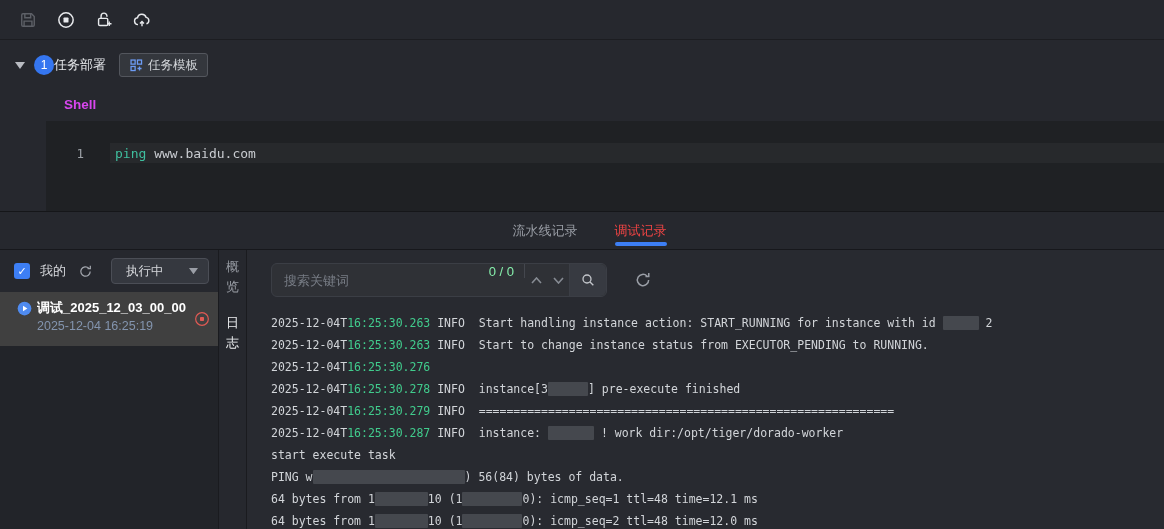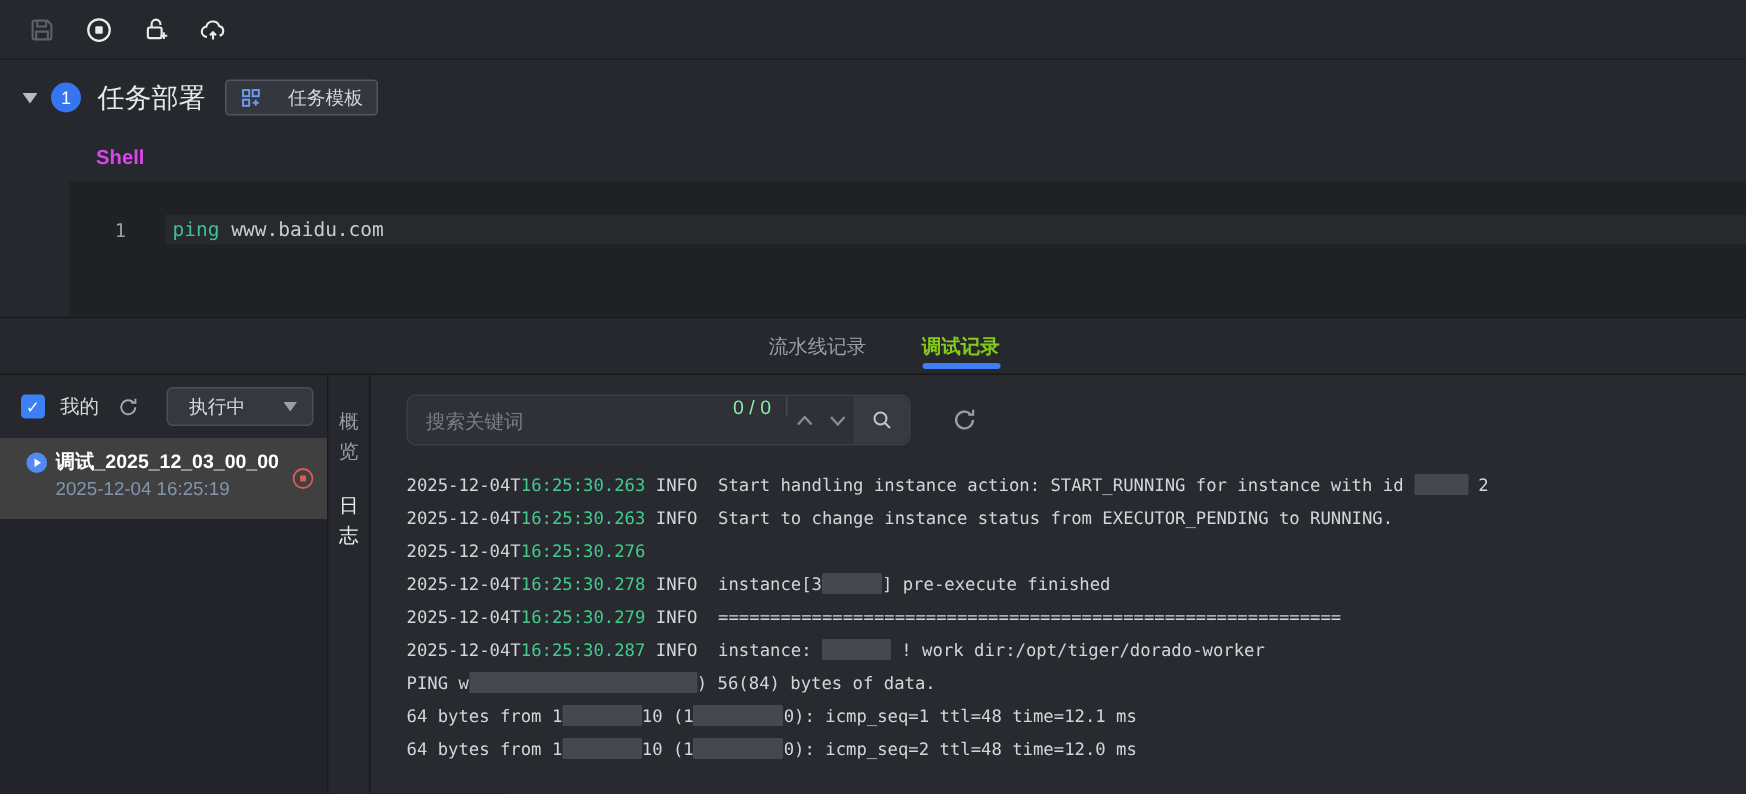--- a/index.html
+++ b/index.html
@@ -20,23 +20,23 @@
   .tb-icon.disabled { color:#5d6067; }
 
   
   .stage { height:81px; position:relative; background:#26282e; }
   .stage-header { position:absolute; top:13px; left:15px; display:flex; align-items:center; }
   .caret-down { width:10px; height:7px; color:#b9bcc2; }
   .stage-badge {
     width:20px; height:20px; border-radius:50%; background:#3576f0; color:#fff;
     font-size:12px; display:flex; align-items:center; justify-content:center; margin-left:9px;
   }
-  .stage-title { margin-left:11px; color:#e6e8eb; font-size:18px; }
+  .stage-title { color:#e6e8eb; font-size:13px; }
   .template-tag {
-    margin-left:13px; height:24px; display:flex; align-items:center; gap:18px;
+    margin-left:13px; height:24px; display:flex; align-items:center; gap:5px;
     background:#34373d; border:1px solid #53565d; border-radius:3px; padding:0 9px;
     color:#d3d6da; font-size:12.5px; cursor:pointer;
   }
   .template-tag svg { width:14px; height:14px; color:#6d9cf5; }
   .shell-label { position:absolute; left:64px; top:57px; color:#d946ef; font-weight:bold; font-size:13.5px; }
 
   
   .editor-band { height:90px; position:relative; background:#26282e; }
   .editor-panel { position:absolute; left:46px; top:0; right:0; bottom:0; background:#1f2124; padding-top:22px; }
   .code-line { display:flex; height:20px; align-items:center; }
@@ -50,21 +50,21 @@
     white-space:pre; cursor:text;
   }
   .kw { color:#3fbf9f; }
 
   
   .records-tabbar {
     height:39px; background:#26282e; border-top:1px solid #151619; border-bottom:1px solid #17181c;
     display:flex; align-items:stretch; gap:37px; padding-left:15px;justify-content:center;
   }
   .rtab { display:flex; align-items:center; color:#9a9ea6; font-size:13px; position:relative; cursor:pointer; }
-  .rtab.active { color:#84cc16; font-weight:bold; }
+  .rtab.active { color:#ef4444; font-weight:normal; }
   .rtab.active::after {
     content:""; position:absolute; left:0; right:0; bottom:3px; height:4px;
     background:#3d7ff5; border-radius:2px;
   }
 
   
   .bottom { display:flex; height:279px; align-items:stretch; }
 
   
   .left-panel { width:219px; display:flex; flex-direction:column; background:#26282e; border-right:1px solid #1a1b1f; }
@@ -88,21 +88,21 @@
   .run-item-time { margin-top:2px; color:#8394ae; font-size:12.5px; }
   .run-stop { position:absolute; right:8px; top:19px; width:16px; height:16px; cursor:pointer; }
   .left-rest { flex:1; background:#222429; }
 
   
   .side-strip { width:28px; background:#26282e; border-right:1px solid #1a1b1f; position:relative; }
   .vtab {
     width:14px; margin:0 auto; line-height:20px; font-size:13px; color:#9a9ea6;
     word-break:break-all; text-align:center; cursor:pointer; position:relative;
   }
-  .vtab.overview { margin-top:21px; }
+  .vtab.overview { margin-top:7px; }
   .vtab.log { margin-top:16px; color:#eceef0; }
 
   
   .log-panel { flex:1; background:#282a30; overflow:hidden; }
   .search-row { display:flex; align-items:center; margin:13px 0 0 24px; }
   .search-group {
     width:336px; height:34px; background:#2f3136; border:1px solid #3b3e45; border-radius:6px;
     display:flex; 
   }
   .search-input {
@@ -279,18 +279,19 @@
       </span>
     </div>
 
     <div class="log-lines">
         <div class="log-line"><span class="t-date">2025-12-04T</span><span class="t-time">16:25:30.263</span><span class="t-text"> INFO  Start handling instance action: START_RUNNING for instance with id </span><span class="redact" style="width: 36px;"></span><span class="t-text"> 2</span></div>
         <div class="log-line"><span class="t-date">2025-12-04T</span><span class="t-time">16:25:30.263</span><span class="t-text"> INFO  Start to change instance status from EXECUTOR_PENDING to RUNNING.</span></div>
         <div class="log-line"><span class="t-date">2025-12-04T</span><span class="t-time">16:25:30.276</span></div>
         <div class="log-line"><span class="t-date">2025-12-04T</span><span class="t-time">16:25:30.278</span><span class="t-text"> INFO  instance[3</span><span class="redact" style="width: 40px;"></span><span class="t-text">] pre-execute finished</span></div>
         <div class="log-line"><span class="t-date">2025-12-04T</span><span class="t-time">16:25:30.279</span><span class="t-text"> INFO  ============================================================</span></div>
         <div class="log-line"><span class="t-date">2025-12-04T</span><span class="t-time">16:25:30.287</span><span class="t-text"> INFO  instance: </span><span class="redact" style="width: 46px;"></span><span class="t-text"> ! work dir:/opt/tiger/dorado-worker</span></div>
+        <div class="log-line"><span class="t-text">start execute task</span></div>
         <div class="log-line"><span class="t-text">PING w</span><span class="redact" style="width: 152px;"></span><span class="t-text">) 56(84) bytes of data.</span></div>
         <div class="log-line"><span class="t-text">64 bytes from 1</span><span class="redact" style="width: 53px;"></span><span class="t-text">10 (1</span><span class="redact" style="width: 60px;"></span><span class="t-text">0): icmp_seq=1 ttl=48 time=12.1 ms</span></div>
         <div class="log-line"><span class="t-text">64 bytes from 1</span><span class="redact" style="width: 53px;"></span><span class="t-text">10 (1</span><span class="redact" style="width: 60px;"></span><span class="t-text">0): icmp_seq=2 ttl=48 time=12.0 ms</span></div>
       </div>
   </div>
 </div>
 
 </body></html>

